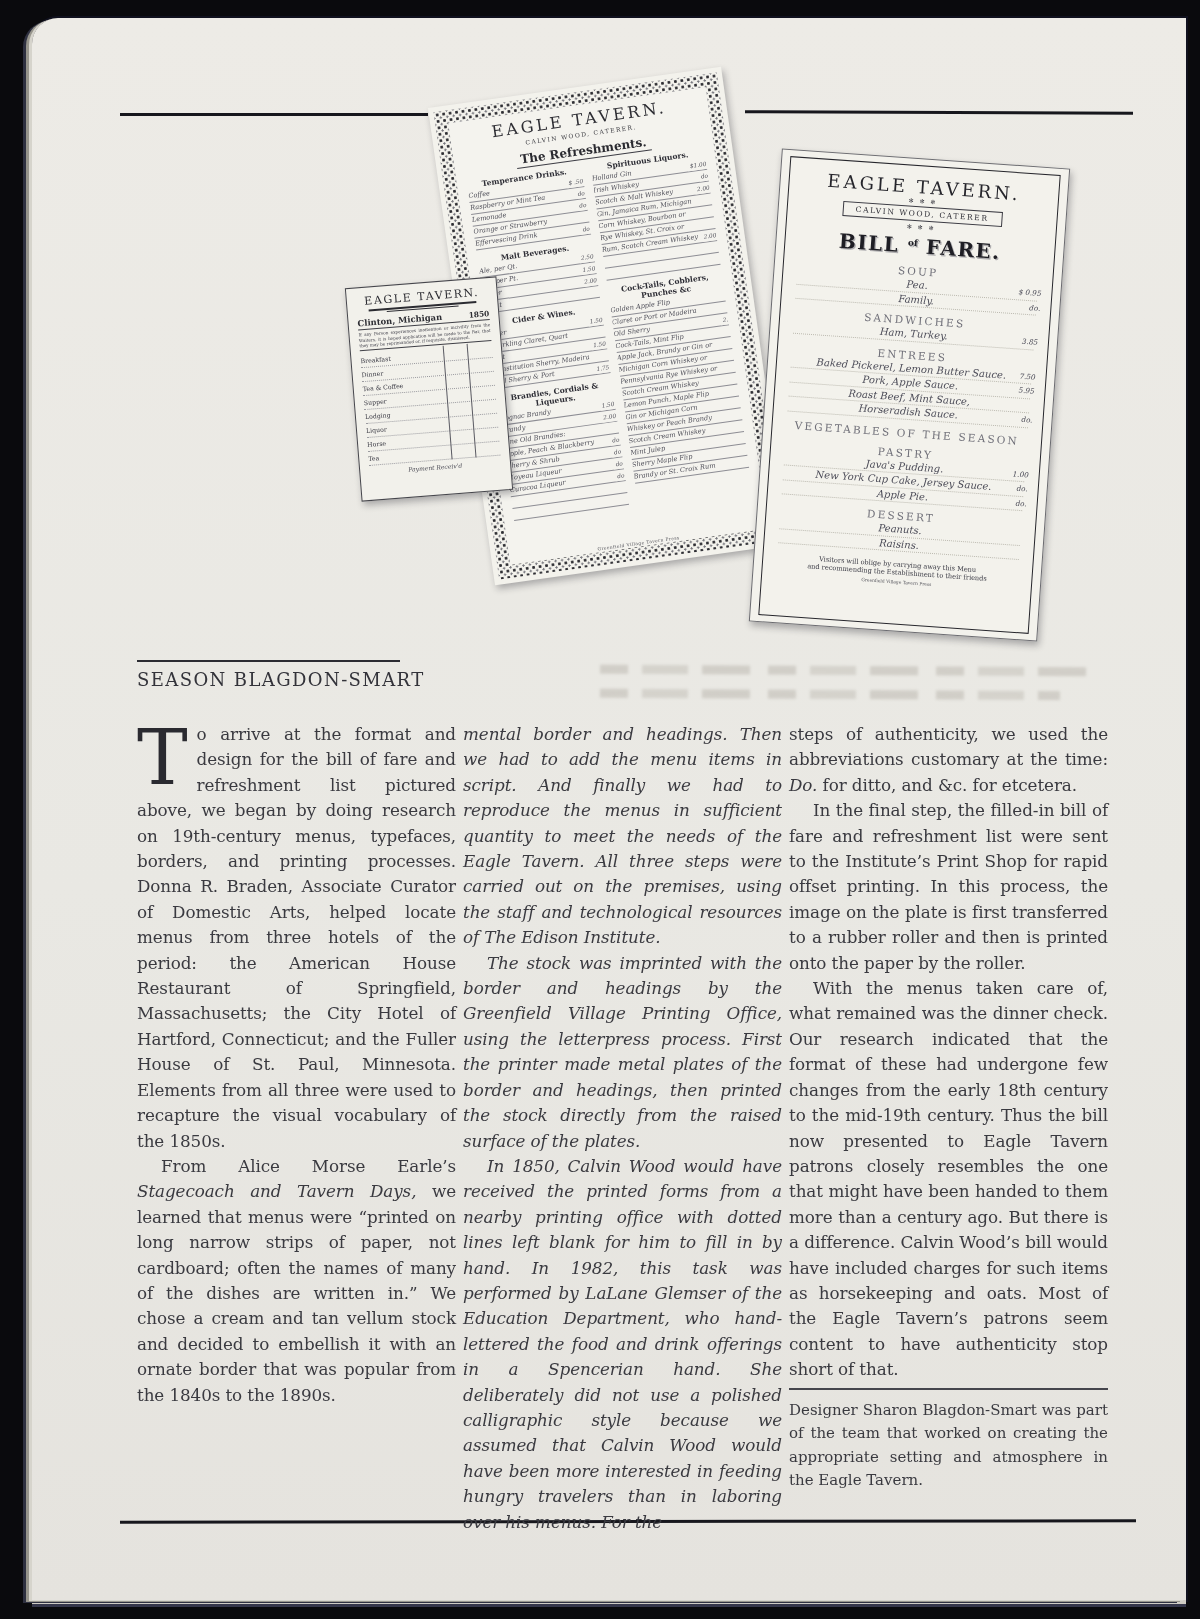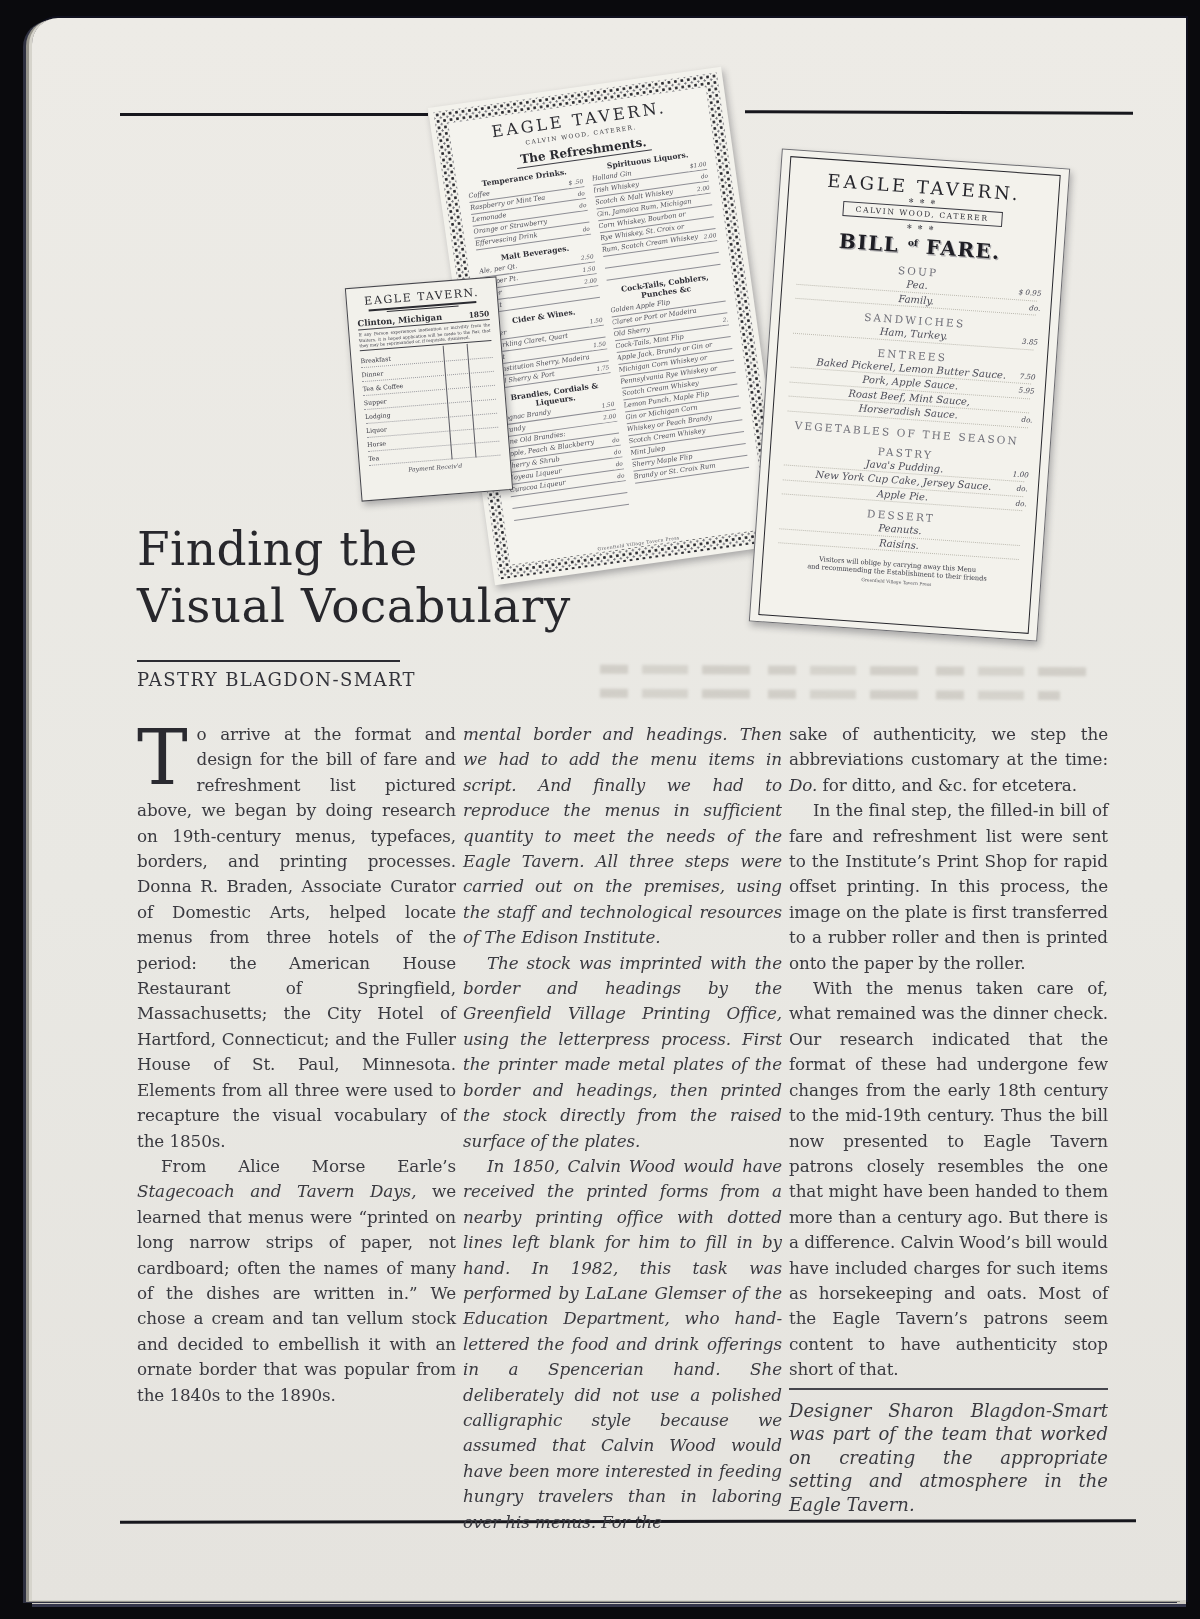--- a/index.html
+++ b/index.html
@@ -92,21 +92,21 @@
   .col{position:absolute;top:722px;width:319px;z-index:6;color:#3a3a40;
        font-size:16.8px;line-height:25.4px;text-align:justify;letter-spacing:-0.1px;}
   .col p{margin:0;}
   .col p.indent{text-indent:24px;}
   .dropcap{float:left;font-size:76px;line-height:60px;padding:6px 9px 0 0;color:#2a2a30;}
   .it{font-style:italic;}
   #col1{left:137px;} #col2{left:463px;font-style:italic;} #col3{left:789px;}
 
   .note-block{position:absolute;left:789px;top:1388px;width:319px;z-index:6;}
   .note-rule{height:1.6px;background:#45454c;margin-bottom:9px;}
-  .note{font-style:italic;font-size:18px;line-height:23.5px;color:#3a3a40;text-align:justify;}
+  .note{font-size:15px;line-height:23.5px;color:#3a3a40;text-align:justify;}
 </style>
 </head>
 <body>
 
 <div class="stage">
   <div class="page"></div>
 
   <div class="rule rule-top-left"></div>
   <div class="rule rule-top-right"></div>
   <div class="rule rule-bottom"></div>
@@ -268,38 +268,34 @@
         <div class="dc-row">Tea &amp; Coffee</div>
         <div class="dc-row">Supper</div>
         <div class="dc-row">Lodging</div>
         <div class="dc-row">Liquor</div>
         <div class="dc-row">Horse</div>
         <div class="dc-row">Tea</div>
       </div>
     <div class="dc-footer">Payment Receiv'd</div>
   </div>
 
-  <div class="headline">
-    <span class="tl">Finding the</span>
-    <span class="tl">Visual Vocabulary</span>
-  </div>
   <div class="byline-rule"></div>
-  <div class="byline">PASTRY BLAGDON-SMART</div>
+  <div class="byline">SEASON BLAGDON-SMART</div>
 
   <div class="col" id="col1">
       <p><span class="dropcap">T</span><span>o arrive at the format and design for the bill of fare and refreshment list pictured above, we began by doing research on 19th-century menus, typefaces, borders, and printing processes. Donna R. Braden, Associate Curator of Domestic Arts, helped locate menus from three hotels of the period: the American House Restaurant of Springfield, Massachusetts; the City Hotel of Hartford, Connecticut; and the Fuller House of St. Paul, Minnesota. Elements from all three were used to recapture the visual vocabulary of the 1850s.</span></p>
       <p class="indent"><span>From Alice Morse Earle’s </span><span class="it">Stagecoach and Tavern Days,</span><span> we learned that menus were “printed on long narrow strips of paper, not cardboard; often the names of many of the dishes are written in.” We chose a cream and tan vellum stock and decided to embellish it with an ornate border that was popular from the 1840s to the 1890s.</span></p>
     </div>
   <div class="col" id="col2">
       <p><span>mental border and headings. Then we had to add the menu items in script. And finally we had to reproduce the menus in sufficient quantity to meet the needs of the Eagle Tavern. All three steps were carried out on the premises, using the staff and technological resources of The Edison Institute.</span></p>
       <p class="indent"><span>The stock was imprinted with the border and headings by the Greenfield Village Printing Office, using the letterpress process. First the printer made metal plates of the border and headings, then printed the stock directly from the raised surface of the plates.</span></p>
       <p class="indent"><span>In 1850, Calvin Wood would have received the printed forms from a nearby printing office with dotted lines left blank for him to fill in by hand. In 1982, this task was performed by LaLane Glemser of the Education Department, who hand-lettered the food and drink offerings in a Spencerian hand. She deliberately did not use a polished calligraphic style because we assumed that Calvin Wood would have been more interested in feeding hungry travelers than in laboring over his menus. For the</span></p>
     </div>
   <div class="col" id="col3">
-      <p><span>sake of authenticity, we step the abbreviations customary at the time: </span><span class="it">Do.</span><span> for ditto, and &amp;c. for etcetera.</span></p>
+      <p><span>steps of authenticity, we used the abbreviations customary at the time: </span><span class="it">Do.</span><span> for ditto, and &amp;c. for etcetera.</span></p>
       <p class="indent"><span>In the final step, the filled-in bill of fare and refreshment list were sent to the Institute’s Print Shop for rapid offset printing. In this process, the image on the plate is first transferred to a rubber roller and then is printed onto the paper by the roller.</span></p>
       <p class="indent"><span>With the menus taken care of, what remained was the dinner check. Our research indicated that the format of these had undergone few changes from the early 18th century to the mid-19th century. Thus the bill now presented to Eagle Tavern patrons closely resembles the one that might have been handed to them more than a century ago. But there is a difference. Calvin Wood’s bill would have included charges for such items as horsekeeping and oats. Most of the Eagle Tavern’s patrons seem content to have authenticity stop short of that.</span></p>
     </div>
 
   <div class="note-block">
     <div class="note-rule"></div>
     <div class="note">Designer Sharon Blagdon-Smart was part of the team that worked on creating the appropriate setting and atmosphere in the Eagle Tavern.</div>
   </div>
 </div>
 

